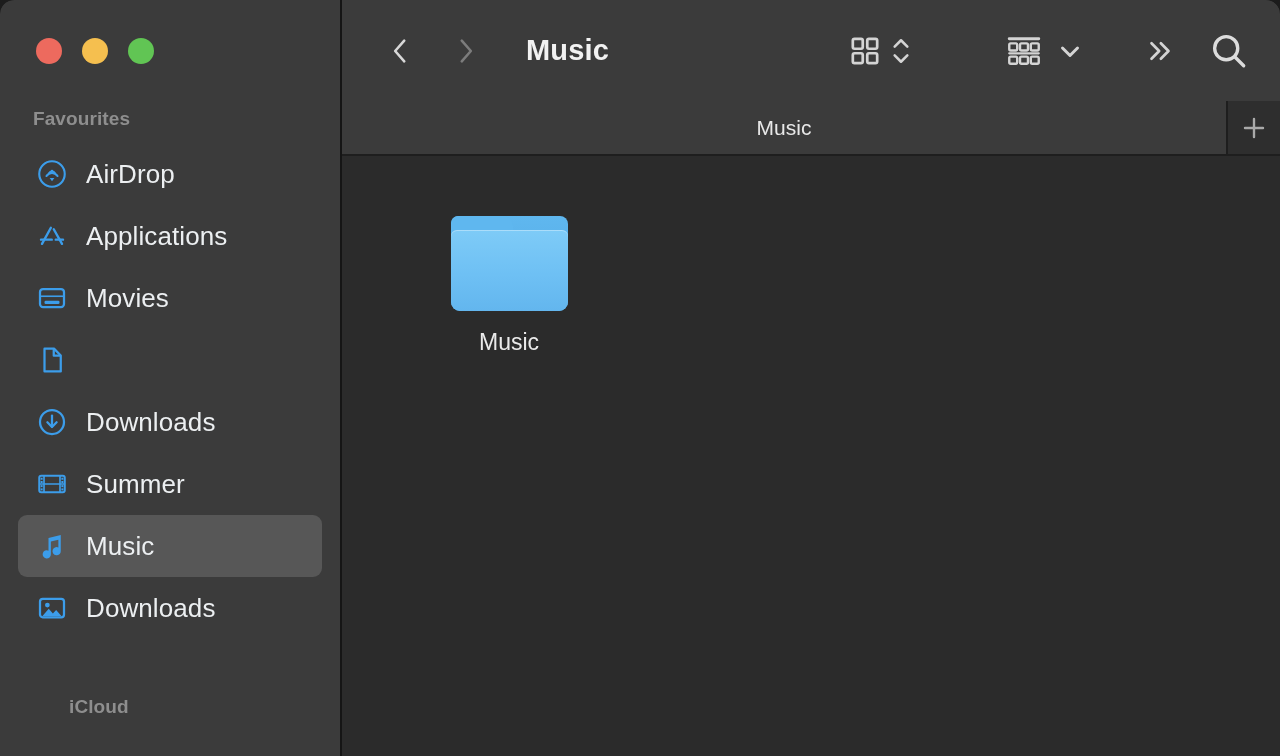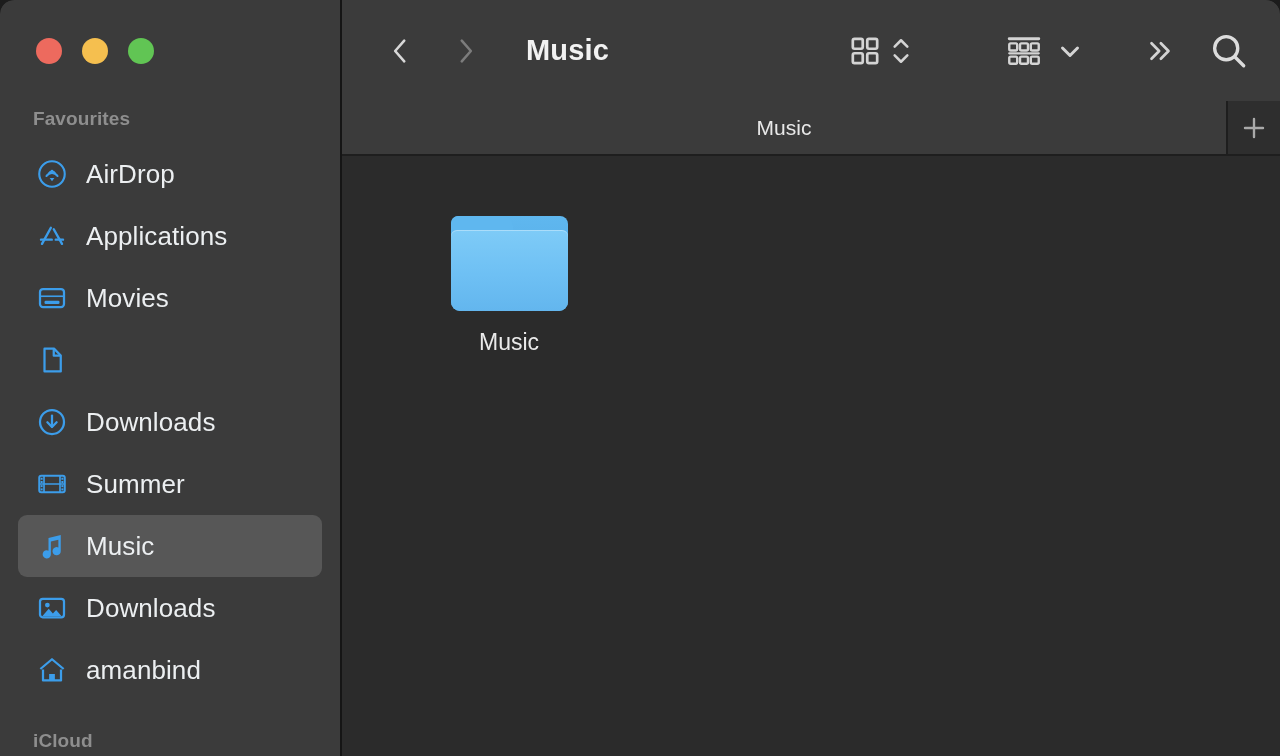--- a/index.html
+++ b/index.html
@@ -35,21 +35,21 @@
   .tl-close { background:#ED6A5E; }
   .tl-min   { background:#F5BF4F; }
   .tl-max   { background:#61C554; }
 
   .sb-section {
     position:absolute; left:33px;
     font-size:19px; font-weight:bold;
     color:#8e8e8e; letter-spacing:.1px;
   }
   .sb-section.favourites { top:108px; }
-  .sb-section.icloud { top:730px; }
+  .sb-section.icloud { top:696px;margin-left:36px; }
 
   .sb-list { position:absolute; top:143px; left:18px; width:304px; }
   .sb-item {
     height:62px;
     display:flex; align-items:center;
     padding-left:18px;
     border-radius:9px;
     gap:18px;
   }
   .sb-item.selected { background:#575757; }
@@ -357,30 +357,20 @@
         <span class="sb-icon">
           <svg width="30" height="30" viewBox="0 0 24 24">
             <rect x="2.4" y="4.6" width="19.2" height="14.8" rx="2.2" fill="none" stroke="#3c9dea" stroke-width="1.8"></rect>
             <path d="M4.2 18.6l5.2-6 3.3 3.7 2.6-2.7 4.4 5z" fill="#3c9dea"></path>
             <circle cx="8.3" cy="9.6" r="1.9" fill="#3c9dea"></circle>
           </svg>
         </span>
         <span class="sb-label">Downloads</span>
       </div>
 
-      <div class="sb-item">
-        <span class="sb-icon">
-          <svg width="30" height="30" viewBox="0 0 24 24" fill="none" stroke="#3c9dea" stroke-width="1.8" stroke-linejoin="round">
-            <path d="M2.7 11.2L12 3.4l9.3 7.8"></path>
-            <path d="M4.8 11.6v8.7h14.4v-8.7"></path>
-            <rect x="9.7" y="15.2" width="4.6" height="5.1" fill="#3c9dea" stroke="none"></rect>
-          </svg>
-        </span>
-        <span class="sb-label">amanbind</span>
-      </div>
 
     </div>
 
     <div class="sb-section icloud">iCloud</div>
   </div>
 
   <div class="main">
 
     <div class="toolbar">
       <div class="nav-btns">

